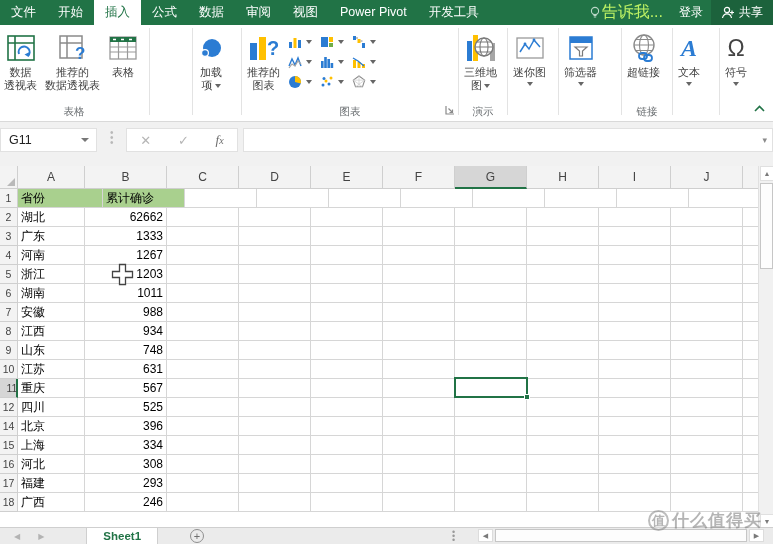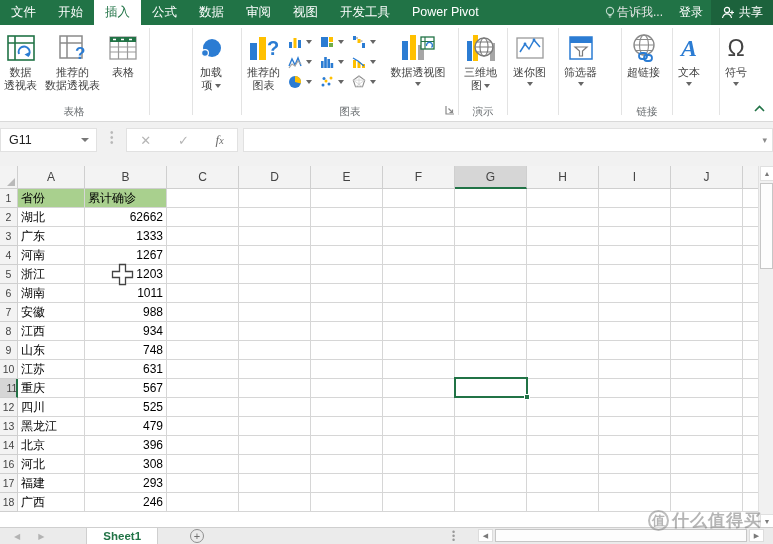--- a/index.html
+++ b/index.html
@@ -4,21 +4,21 @@
 <style>
   * { box-sizing: border-box; margin: 0; padding: 0; }
   html,body { width:773px; height:544px; overflow:hidden; }
   body { font-family:"Liberation Sans","DejaVu Sans",sans-serif; background:#fff; position:relative; font-size:12px; color:#333; }
 
   
   .tabbar { position:absolute; left:0; top:0; width:773px; height:25px; background:#217346; display:flex; align-items:stretch; }
   .tab { color:#fff; font-size:12.5px; line-height:25px; padding:0 11px; white-space:nowrap; cursor:default; }
   .tab.active { background:#fff; color:#217346; }
   .tabbar-right { margin-left:auto; display:flex; align-items:stretch; }
-  .tellme { display:flex; align-items:center; gap:1px; color:#e5e5e5; font-size:12px; padding:0 8px; }
+  .tellme { display:flex; align-items:center; gap:1px; color:#bef264; font-size:16px; padding:0 8px; }
   .signin { color:#fff; font-size:12px; line-height:25px; padding:0 8px; }
   .share { display:flex; align-items:center; gap:4px; color:#fff; font-size:12px; padding:0 10px; background:rgba(0,0,0,.14); }
 
   
   .ribbon { position:absolute; left:0; top:25px; width:773px; height:97px; background:#fff; border-bottom:1px solid #d9d9d9; display:flex; }
   .rgroup { display:flex; flex-direction:column; padding-top:3px; }
   .rgroup-body { flex:1; display:flex; align-items:flex-start; }
   .rgroup-label { height:17px; font-size:10.5px; color:#696d70; text-align:center; line-height:15px; position:relative; }
   .divider { width:1px; background:#e3e3e3; margin:3px 1px 6px 1px; }
   .big-btn { display:flex; flex-direction:column; align-items:center; padding:2px 4px 0 4px; font-size:11px; color:#3f3f3f; line-height:13px; text-align:center; }
@@ -87,22 +87,22 @@
 
 <div class="tabbar">
   <div id="tabs-host" style="display:flex">
       <div class="tab">文件</div>
       <div class="tab">开始</div>
       <div class="tab active">插入</div>
       <div class="tab">公式</div>
       <div class="tab">数据</div>
       <div class="tab">审阅</div>
       <div class="tab">视图</div>
+      <div class="tab">Power Pivot</div>
       <div class="tab">开发工具</div>
-      <div class="tab">Power Pivot</div>
     </div>
   <div class="tabbar-right">
     <div class="tellme">
       <svg width="12" height="14" viewBox="0 0 12 14">
           <circle cx="6" cy="5" r="3.6" fill="none" stroke="#bdd8c9" stroke-width="1.1"></circle>
           <path d="M4.5 9.5h3M4.8 11h2.4" stroke="#bdd8c9" stroke-width="1.1"></path>
         </svg>
       <span>告诉我...</span>
     </div>
     <div class="signin">登录</div>
@@ -270,34 +270,20 @@
             </div>
             <div class="mini-btn">
               <svg width="14" height="14" viewBox="0 0 14 14">
                 <path d="M7 1l5.7 4.1-2.2 6.7H3.5L1.3 5.1z" fill="none" stroke="#8a8a8a" stroke-width="1.1"></path>
                 <path d="M7 1v11M1.3 5.1l11.4 0M3.5 11.8l9.2-6.7M10.5 11.8L1.3 5.1" stroke="#cfcfcf" stroke-width="0.8"></path>
               </svg>
               <span class="inline-darr" style="margin-left:1px"></span>
             </div>
           </div>
         </div>
-      <div class="big-btn" style="width:76px">
-        <span class="bicon">
-          <svg width="34" height="30" viewBox="0 0 34 30">
-              <rect x="1" y="8" width="6" height="19" fill="#2b7cd3"></rect>
-              <rect x="9" y="2" width="6" height="25" fill="#ffc000"></rect>
-              <rect x="17" y="12" width="6" height="15" fill="#a6a6a6"></rect>
-              <rect x="20" y="4" width="13" height="12" fill="#fff" stroke="#217346" stroke-width="1.3"></rect>
-              <path d="M24 4v12M20 8.5h13" stroke="#217346" stroke-width="1.1"></path>
-              <path d="M25.5 13a3 3 0 1 1 5 1.5" fill="none" stroke="#2b7cd3" stroke-width="1.4"></path>
-            </svg>
-        </span>
-        <span>数据透视图</span>
-        <span class="darr"></span>
-      </div>
     </div>
     <div class="rgroup-label"><span>图表</span>
       <span class="dialog-launcher">
         <svg width="10" height="10" viewBox="0 0 10 10">
             <path d="M1 1v8h8" fill="none" stroke="#8a8a8a" stroke-width="1.2"></path>
             <path d="M3.5 3.5l4 4M7.5 4.5v3h-3" fill="none" stroke="#8a8a8a" stroke-width="1.2"></path>
           </svg>
       </span>
     </div>
   </div>
@@ -442,21 +428,21 @@
         <div class="hcell" style="width: 72px;">E</div>
         <div class="hcell" style="width: 72px;">F</div>
         <div class="hcell selcol" style="width: 72px;">G</div>
         <div class="hcell" style="width: 72px;">H</div>
         <div class="hcell" style="width: 72px;">I</div>
         <div class="hcell" style="width: 72px;">J</div>
         <div class="hcell" style="width: 16px;"></div>
       </div>
       <div class="grow">
         <div class="gut" style="width: 18px;">1</div>
-        <div class="cell hdrfill" style="width: 67px;">省份</div>
+        <div class="cell hdrfill" style="width: 85px;">省份</div>
         <div class="cell hdrfill" style="width: 82px;">累计确诊</div>
         <div class="cell" style="width: 72px;"></div>
         <div class="cell" style="width: 72px;"></div>
         <div class="cell" style="width: 72px;"></div>
         <div class="cell" style="width: 72px;"></div>
         <div class="cell" style="width: 72px;"></div>
         <div class="cell" style="width: 72px;"></div>
         <div class="cell" style="width: 72px;"></div>
         <div class="cell" style="width: 72px;"></div>
         <div class="cell" style="width: 16px;"></div>
@@ -609,37 +595,37 @@
         <div class="cell" style="width: 72px;"></div>
         <div class="cell" style="width: 72px;"></div>
         <div class="cell" style="width: 72px;"></div>
         <div class="cell" style="width: 72px;"></div>
         <div class="cell" style="width: 72px;"></div>
         <div class="cell" style="width: 72px;"></div>
         <div class="cell" style="width: 72px;"></div>
         <div class="cell" style="width: 16px;"></div>
       </div>
       <div class="grow">
-        <div class="gut" style="width: 18px;">13</div>
-        <div class="cell" style="width: 67px;">黑龙江</div>
-        <div class="cell num" style="width: 82px;">479</div>
-        <div class="cell" style="width: 72px;"></div>
-        <div class="cell" style="width: 72px;"></div>
-        <div class="cell" style="width: 72px;"></div>
-        <div class="cell" style="width: 72px;"></div>
-        <div class="cell" style="width: 72px;"></div>
-        <div class="cell" style="width: 72px;"></div>
-        <div class="cell" style="width: 72px;"></div>
-        <div class="cell" style="width: 72px;"></div>
-        <div class="cell" style="width: 16px;"></div>
-      </div>
-      <div class="grow">
         <div class="gut" style="width: 18px;">14</div>
         <div class="cell" style="width: 67px;">北京</div>
         <div class="cell num" style="width: 82px;">396</div>
+        <div class="cell" style="width: 72px;"></div>
+        <div class="cell" style="width: 72px;"></div>
+        <div class="cell" style="width: 72px;"></div>
+        <div class="cell" style="width: 72px;"></div>
+        <div class="cell" style="width: 72px;"></div>
+        <div class="cell" style="width: 72px;"></div>
+        <div class="cell" style="width: 72px;"></div>
+        <div class="cell" style="width: 72px;"></div>
+        <div class="cell" style="width: 16px;"></div>
+      </div>
+      <div class="grow">
+        <div class="gut" style="width: 18px;">15</div>
+        <div class="cell" style="width: 67px;">上海</div>
+        <div class="cell num" style="width: 82px;">334</div>
         <div class="cell" style="width: 72px;"></div>
         <div class="cell" style="width: 72px;"></div>
         <div class="cell" style="width: 72px;"></div>
         <div class="cell" style="width: 72px;"></div>
         <div class="cell" style="width: 72px;"></div>
         <div class="cell" style="width: 72px;"></div>
         <div class="cell" style="width: 72px;"></div>
         <div class="cell" style="width: 72px;"></div>
         <div class="cell" style="width: 16px;"></div>
       </div>

